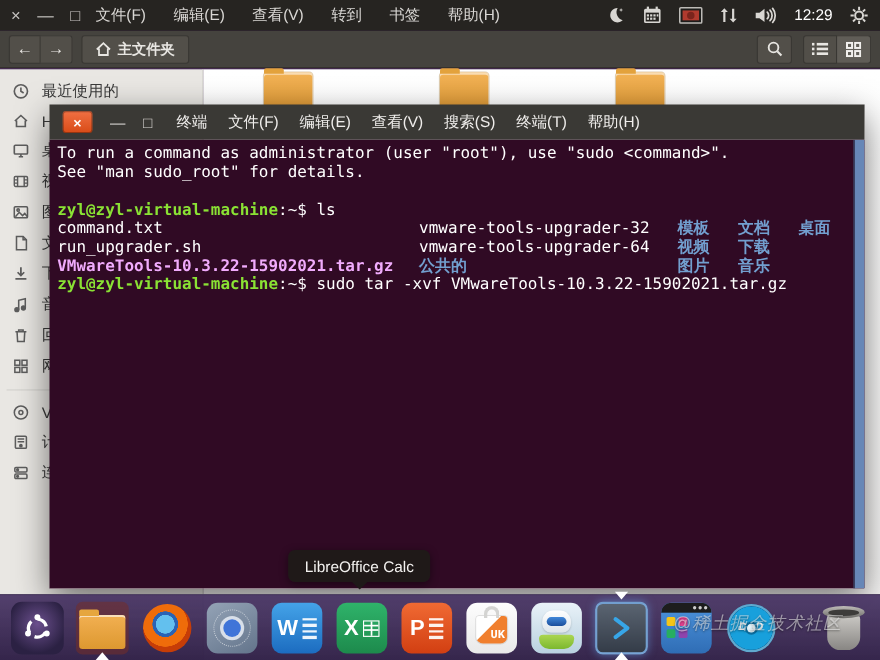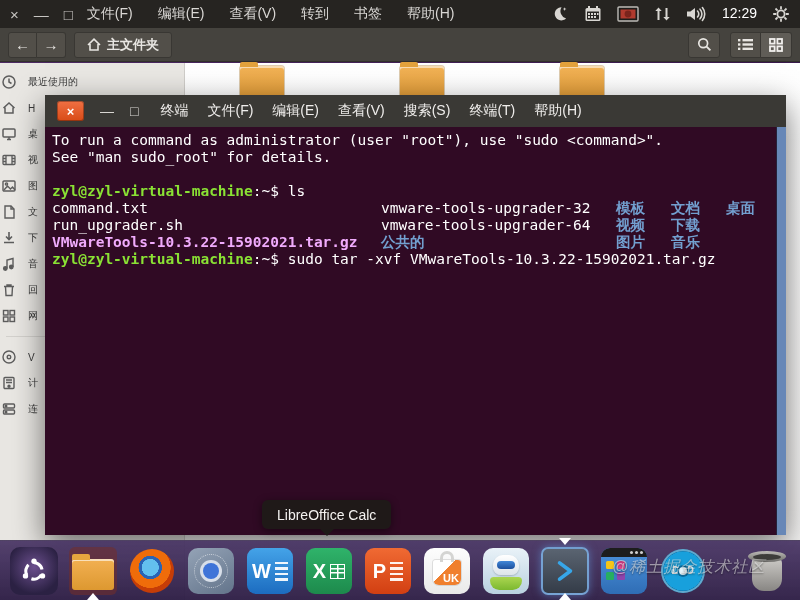--- a/index.html
+++ b/index.html
@@ -36,22 +36,22 @@
     font-size:13px; font-weight:bold; }
   .fm-spacer { flex:1; }
   .fm-tool-right { display:flex; gap:10px; }
   .fm-search { width:32px; border-radius:3px; }
   .fm-views { display:flex; }
   .fm-views .fm-btn { width:31px; }
   .fm-views .fm-btn:first-child { border-radius:3px 0 0 3px; }
   .fm-views .fm-btn:last-child { border-radius:0 3px 3px 0; border-left:none; background:#605d57; }
   .fm-body { position:absolute; top:35px; left:0; right:0; bottom:0; display:flex; }
   .fm-sidebar { width:185px; background:#e9e7e3; border-right:1px solid #cfcdc9; padding-top:6px; }
-  .fm-side-item { display:flex; align-items:center; gap:11px; padding:5px 8px 5px 1px;
-    color:#3a3a3a; font-size:10px; }
+  .fm-side-item { display:flex; align-items:center; gap:11px; padding:5px 8px 5px 11px;
+    color:#3a3a3a; font-size:14px; }
   .fm-side-item .s-icon { width:16px; height:16px; color:#5d5d5d; flex:none; }
   .fm-side-sep { height:1px; background:#d3d1cd; margin:7px 6px; }
   .fm-content { flex:1; background:linear-gradient(#ffffff,#f6f5f4); position:relative; }
   .folder-mini { position:absolute; top:3px; width:44px; height:34px;
     background:linear-gradient(#f2b357,#e09a35); border-radius:3px;
     box-shadow:inset 0 2px 0 rgba(255,255,255,.55), 0 0 0 1px rgba(160,110,30,.35); }
   .folder-mini::before { content:""; position:absolute; top:-4px; left:0; width:18px; height:5px;
     background:#e3a23c; border-radius:2px 2px 0 0; }
 
   
@@ -122,21 +122,21 @@
   .ot-ppt  { background:linear-gradient(#f06a33,#d23f12); }
   .office-letter { color:#fff; font-weight:bold; font-size:20px; line-height:1; }
   .doclines { display:flex; flex-direction:column; gap:3px; }
   .doclines i { display:block; width:13px; height:2.5px; background:rgba(255,255,255,.92); }
   .xgrid { width:15px; height:15px; border:1.5px solid #fff;
     background:
       linear-gradient(#fff,#fff) 50% 0/1.5px 100% no-repeat,
       linear-gradient(#fff,#fff) 0 31%/100% 1.5px no-repeat,
       linear-gradient(#fff,#fff) 0 69%/100% 1.5px no-repeat; }
   .uk-tile { width:46px; height:46px; border-radius:10px; background:linear-gradient(#fdfdfd,#e9e9e9);
-    display:flex; align-items:flex-start; justify-content:center; position:relative; }
+    display:flex; align-items:flex-start; justify-content:center; position:relative;font-family:Liberation Mono, monospace; }
   .uk-bag { width:28px; height:25px; margin-top:12px; position:relative; border-radius:3px 3px 6px 6px;
     background:linear-gradient(135deg,#ffffff 42%,#f07f2e 43%); box-shadow:0 0 0 1px rgba(0,0,0,.1); }
   .uk-handle { position:absolute; top:-9px; left:7px; width:14px; height:11px;
     border:3px solid #d4d4d2; border-bottom:none; border-radius:8px 8px 0 0; }
   .uk-label { position:absolute; bottom:1px; right:2px; color:#fff; font-weight:bold; font-size:11px; }
   .rb-tile { width:46px; height:46px; border-radius:10px;
     background:linear-gradient(#e9f2f8,#b9d1e0); overflow:hidden; }
   .rb-head { width:26px; height:20px; margin:7px auto 0; position:relative; border-radius:10px 10px 8px 8px;
     background:linear-gradient(#ffffff,#dde5eb); box-shadow:0 1px 2px rgba(0,0,0,.2); }
   .rb-visor { position:absolute; top:6px; left:4px; width:18px; height:8px; border-radius:4px;

